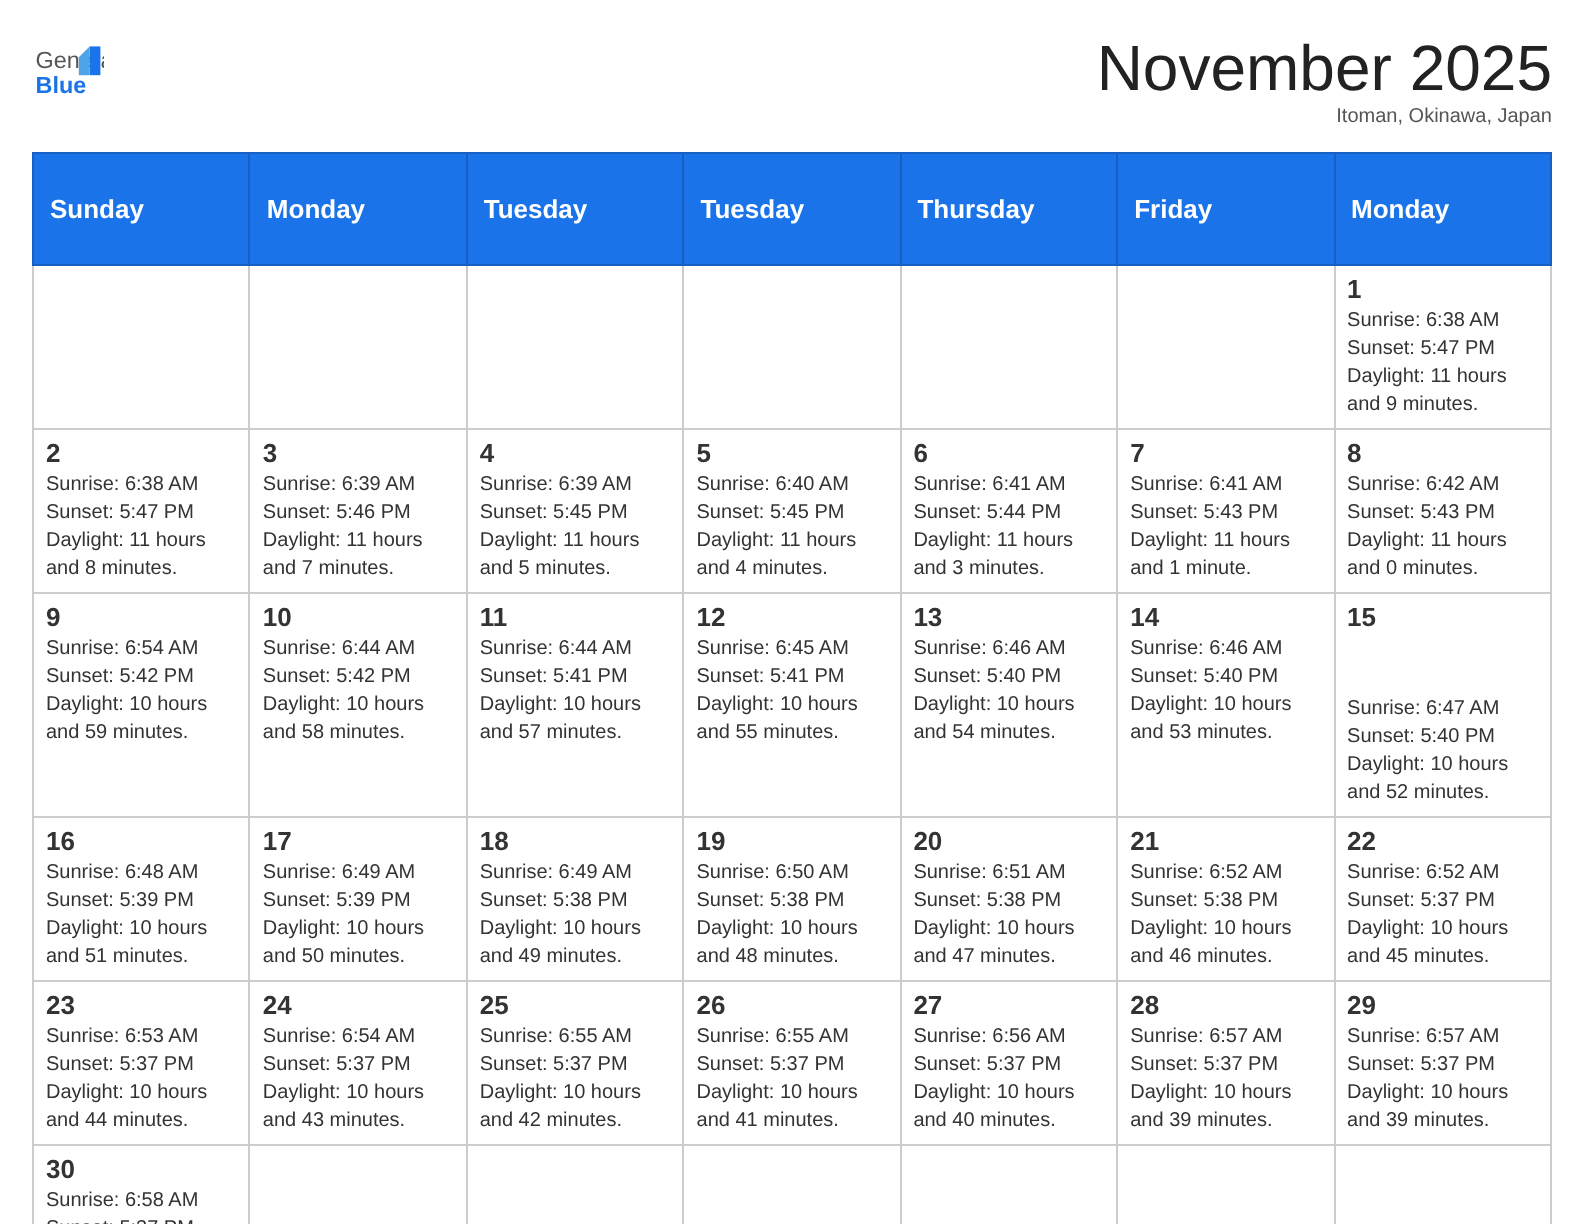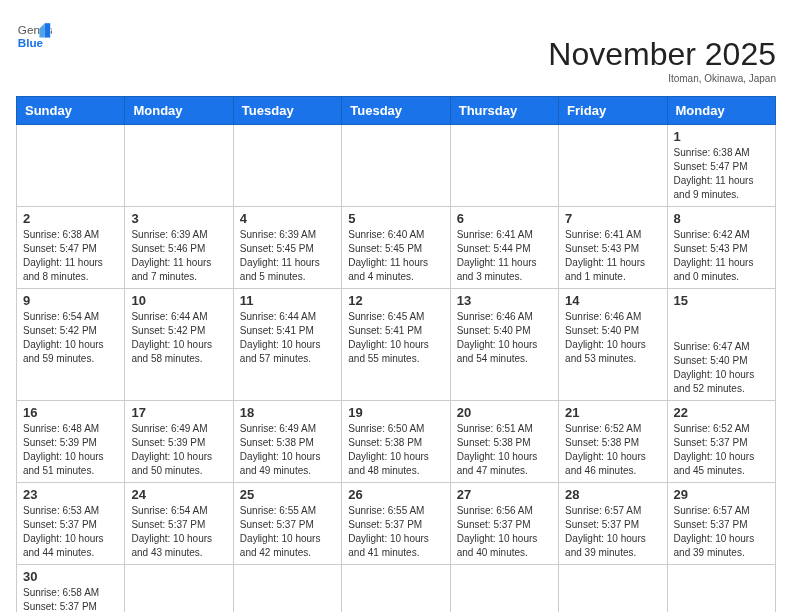--- a/index.html
+++ b/index.html
@@ -20,41 +20,40 @@
       display: flex;
       align-items: center;
       gap: 4px;
     }
     .logo-icon {
       width: 36px;
       height: 36px;
     }
     .title-block {
       text-align: right;
-      margin-top: 20px;
     }
     .month-title {
       font-size: 32px;
       font-weight: normal;
       color: #222;
     }
     .location {
       font-size: 10px;
       color: #555;
     }
     .calendar {
       width: 100%;
       border-collapse: collapse;
       border: 1px solid #ccc;
     }
     .calendar th {
       background: #1a73e8;
       color: #fff;
       text-align: left;
-      padding: 6px 8px;
+      padding: 20px 8px;
       font-size: 13px;
       font-weight: bold;
       border: 1px solid #1560c0;
     }
     .calendar td {
       vertical-align: top;
       border: 1px solid #ccc;
       padding: 4px 6px;
       width: calc(100% / 7);
       min-height: 80px;

